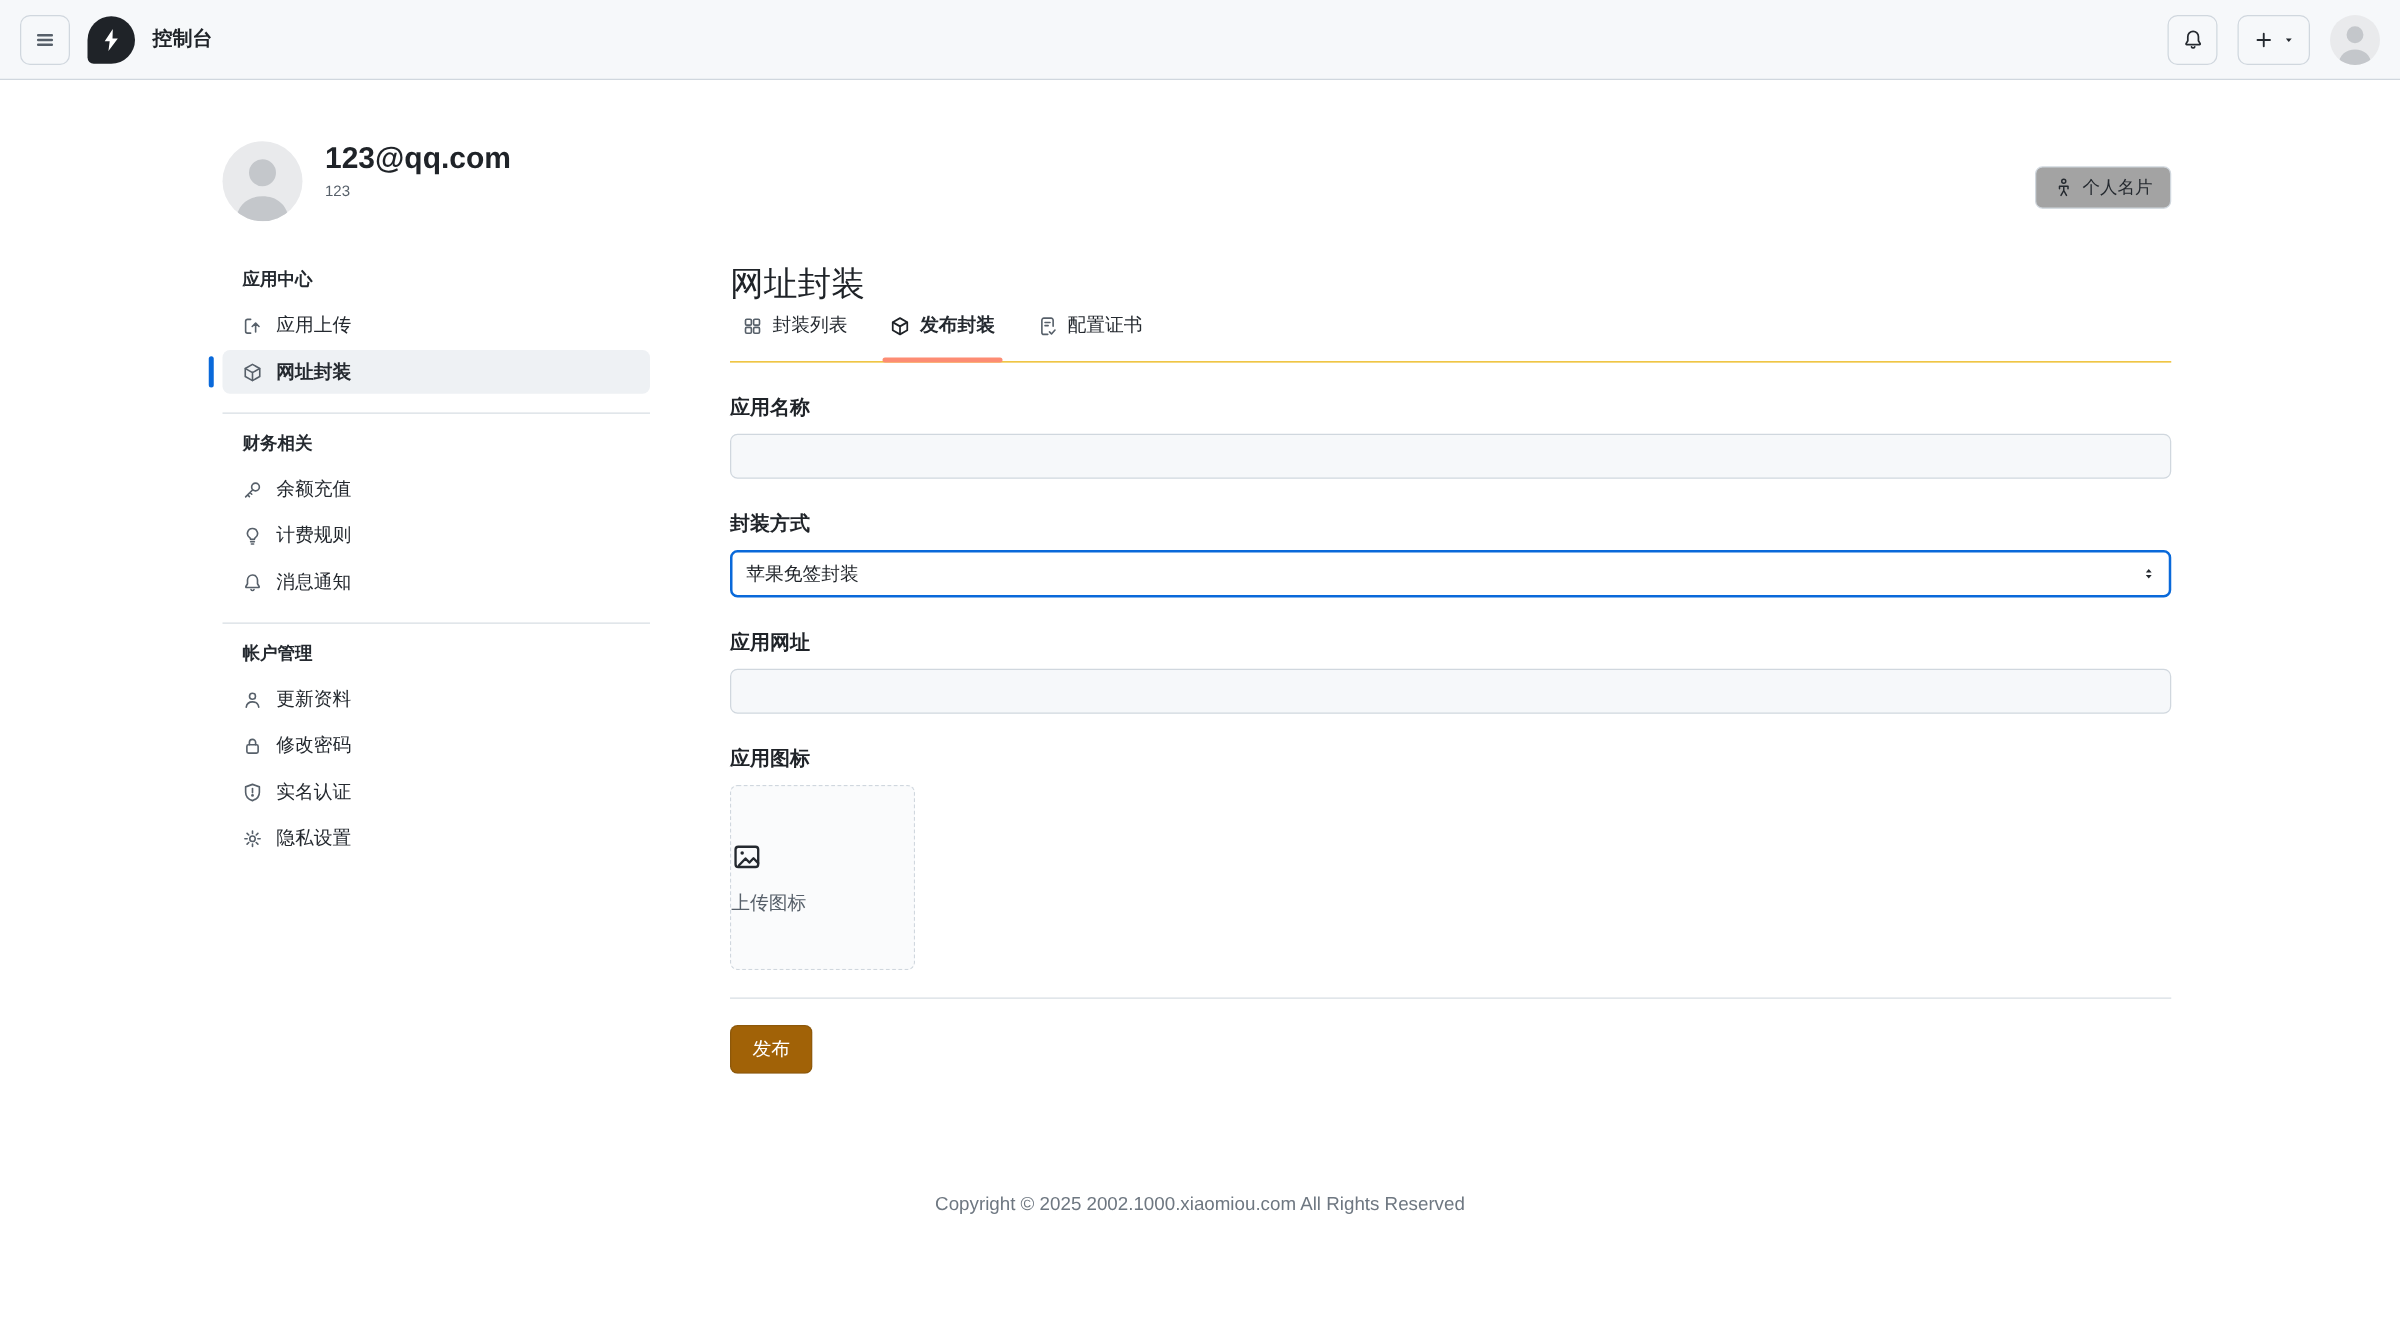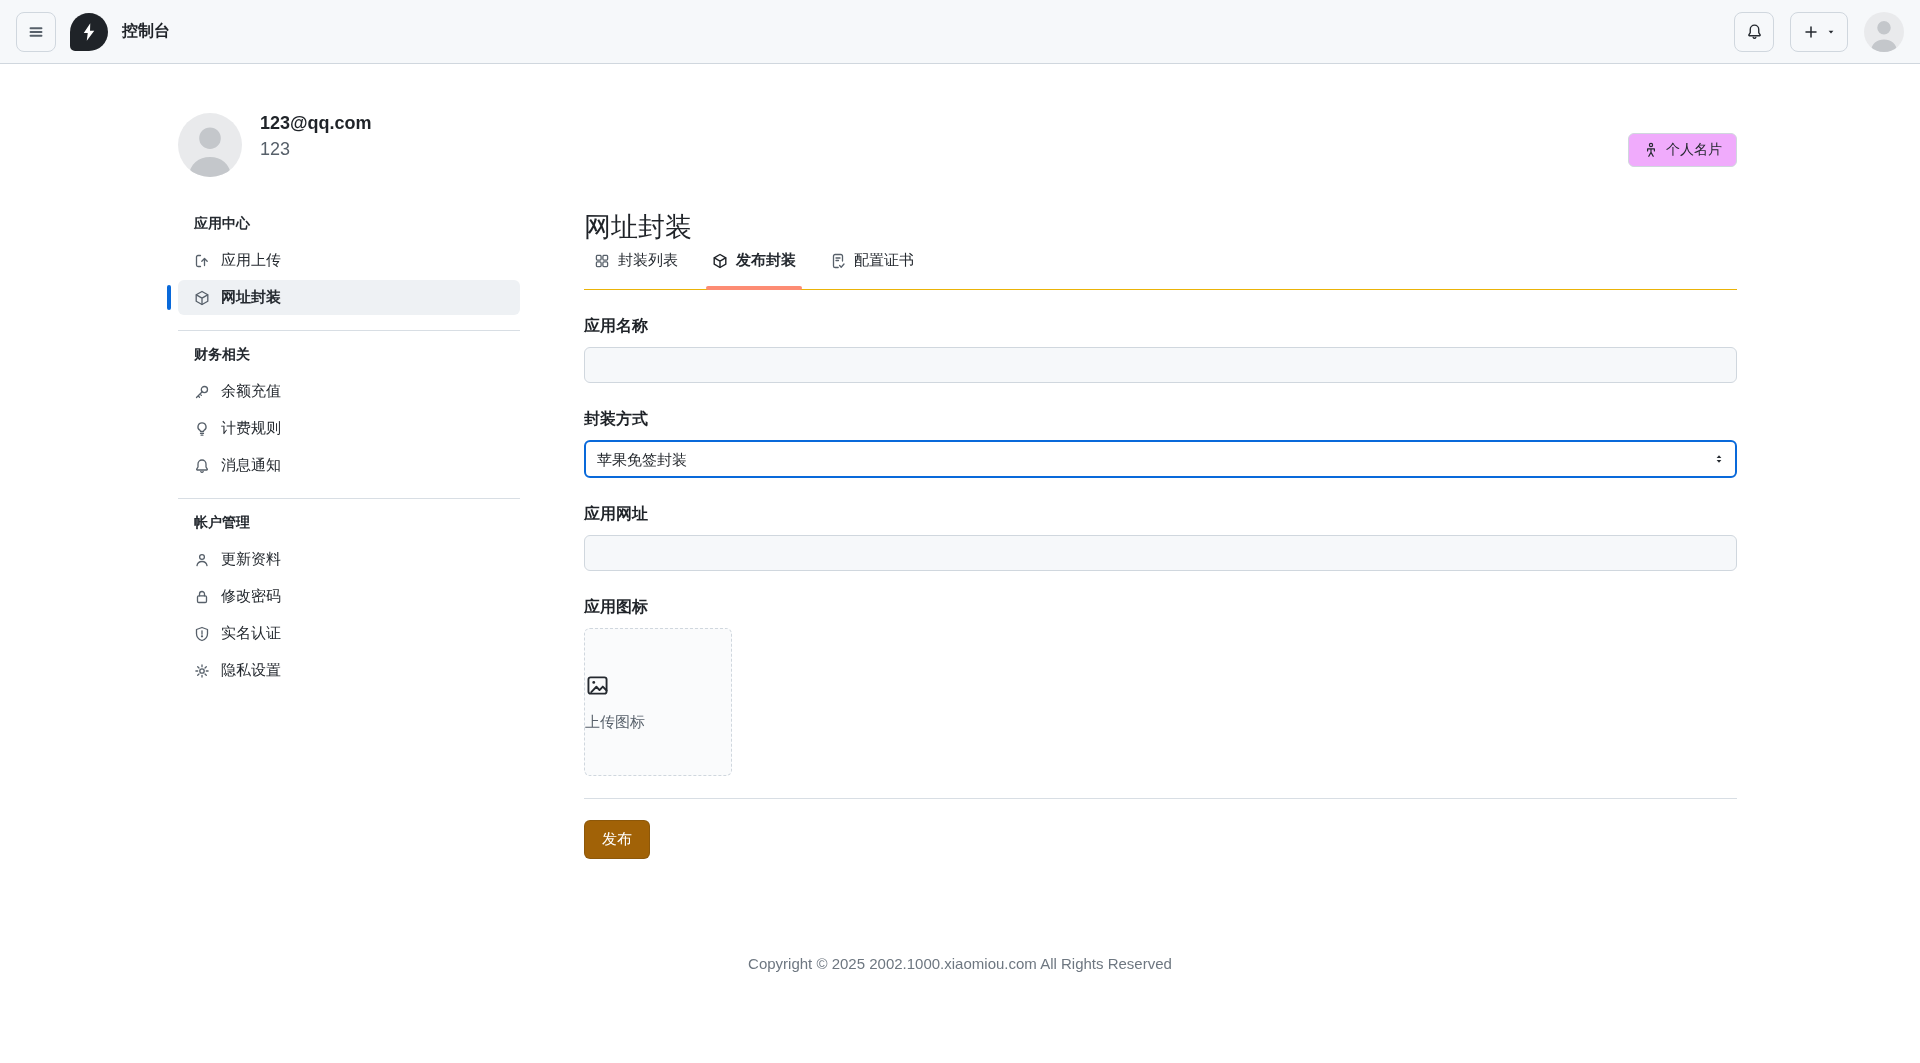--- a/index.html
+++ b/index.html
@@ -30,26 +30,26 @@
     display:flex; align-items:flex-end; justify-content:center; cursor:pointer;
   }
   
   .container { padding:0 183px 0 178px; }
   .profile-row { display:flex; align-items:flex-start; margin-top:49px; }
   .avatar-lg {
     width:64px; height:64px; border-radius:50%; background:#e9eaec; overflow:hidden;
     display:flex; align-items:flex-end; justify-content:center; flex:none;
   }
   .profile-text { margin-left:18px; }
-  .profile-email { font-size:18px; font-weight:700; color:#1f2328; line-height:1.15; }
-  .profile-name { font-size:18px; color:#57606a; margin-top:5px; }
+  .profile-email { font-size:24px; font-weight:700; color:#1f2328; line-height:1.15; }
+  .profile-name { font-size:12px; color:#57606a; margin-top:5px; }
   .card-btn {
     margin-left:auto; margin-top:20px; height:34px; padding:0 14px;
     display:flex; align-items:center; gap:7px;
-    border:1px solid #d0d7de; border-radius:6px; background:#f0abfc;
+    border:1px solid #d0d7de; border-radius:6px; background:#a3a3a3;
     font-size:14px; color:#24292f; cursor:pointer;
   }
   .content-row { display:flex; align-items:flex-start; margin-top:32px; }
   
   .sidebar { width:342px; flex:none; }
   .side-section-title { font-size:14px; font-weight:700; color:#24292f; padding:0 16px; margin:6px 0 10px; }
   .side-item {
     display:flex; align-items:center; gap:11px; padding:8px 16px; margin:2px 0;
     font-size:15px; color:#24292f; border-radius:6px; position:relative; cursor:pointer;
   }

